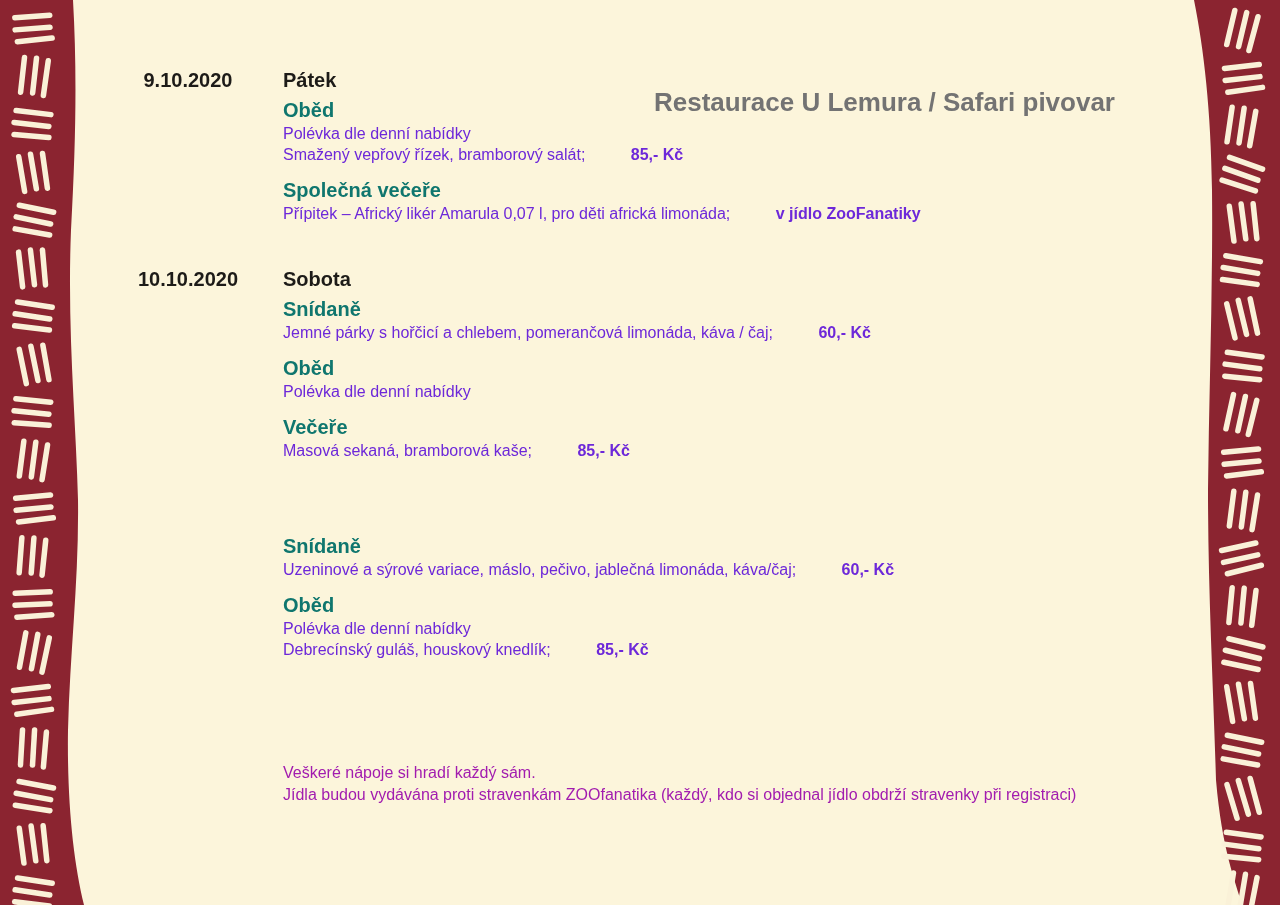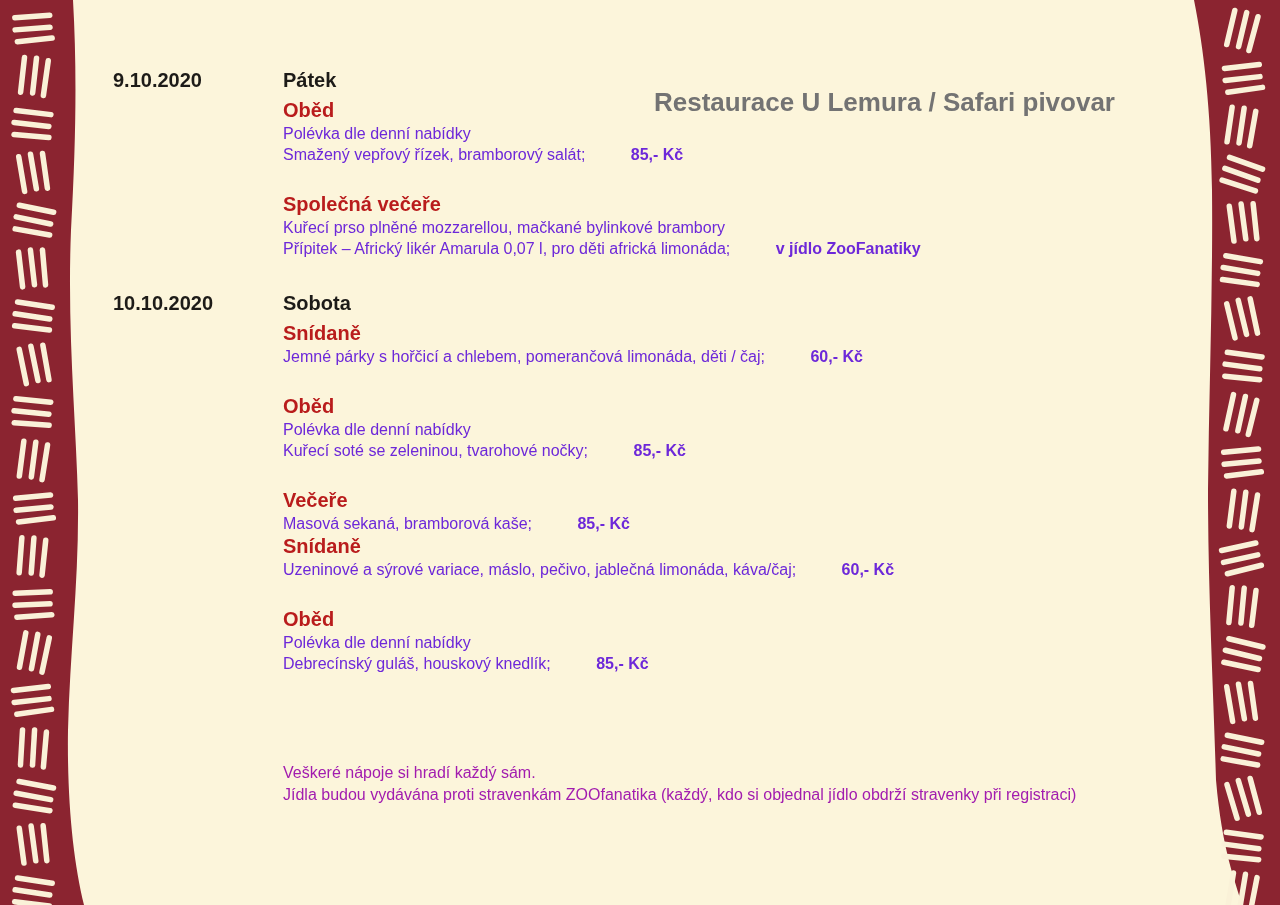--- a/index.html
+++ b/index.html
@@ -26,27 +26,27 @@
 
   .day { position: absolute; left: 283px; width: 880px; }
   .day-header {
     position: relative;
     font-size: 20px; font-weight: bold; line-height: 22px;
     color: #1d1b18;
     margin: 0 0 8px 0;
   }
   .day-date {
     position: absolute; top: 0; left: -170px;
-    width: 150px; text-align: left;
+    width: 150px; text-align: center;
   }
-  .meal + .meal { margin-top: 28px; }
+  .meal + .meal { margin-top: 14px; }
   .meal-name {
     margin: 0 0 2px 0;
     font-size: 20px; font-weight: bold; line-height: 22px;
-    color: #b91c1c;
+    color: #0f766e;
   }
   .dish {
     margin: 0;
     font-size: 16px; line-height: 21px;
     color: #6d28d9;
     white-space: nowrap;
   }
   .dish b { font-weight: bold; padding-left: 41px; }
 
   .footer {
@@ -125,38 +125,36 @@
       <span class="day-date">9.10.2020</span>
       <span class="day-name">Pátek</span>
     </div>
     <div class="meal">
       <h3 class="meal-name">Oběd</h3>
       <p class="dish"><span>Polévka dle denní nabídky</span><b></b></p>
       <p class="dish"><span>Smažený vepřový řízek, bramborový salát; </span><b>85,- Kč</b></p>
     </div>
     <div class="meal">
       <h3 class="meal-name">Společná večeře</h3>
-      <p class="dish"><span>Kuřecí prso plněné mozzarellou, mačkané bylinkové brambory</span><b></b></p>
       <p class="dish"><span>Přípitek – Africký likér Amarula 0,07 l, pro děti africká limonáda; </span><b>v jídlo ZooFanatiky</b></p>
     </div>
   </section>
 
-  <section class="day" style="top:292px">
+  <section class="day" style="top:268px">
     <div class="day-header">
       <span class="day-date">10.10.2020</span>
       <span class="day-name">Sobota</span>
     </div>
     <div class="meal">
       <h3 class="meal-name">Snídaně</h3>
-      <p class="dish"><span>Jemné párky s hořčicí a chlebem, pomerančová limonáda, děti / čaj; </span><b>60,- Kč</b></p>
+      <p class="dish"><span>Jemné párky s hořčicí a chlebem, pomerančová limonáda, káva / čaj; </span><b>60,- Kč</b></p>
     </div>
     <div class="meal">
       <h3 class="meal-name">Oběd</h3>
       <p class="dish"><span>Polévka dle denní nabídky</span><b></b></p>
-      <p class="dish"><span>Kuřecí soté se zeleninou, tvarohové nočky; </span><b>85,- Kč</b></p>
     </div>
     <div class="meal">
       <h3 class="meal-name">Večeře</h3>
       <p class="dish"><span>Masová sekaná, bramborová kaše; </span><b>85,- Kč</b></p>
     </div>
   </section>
 
   <section class="day" style="top:535px">
     <div class="meal">
       <h3 class="meal-name">Snídaně</h3>

